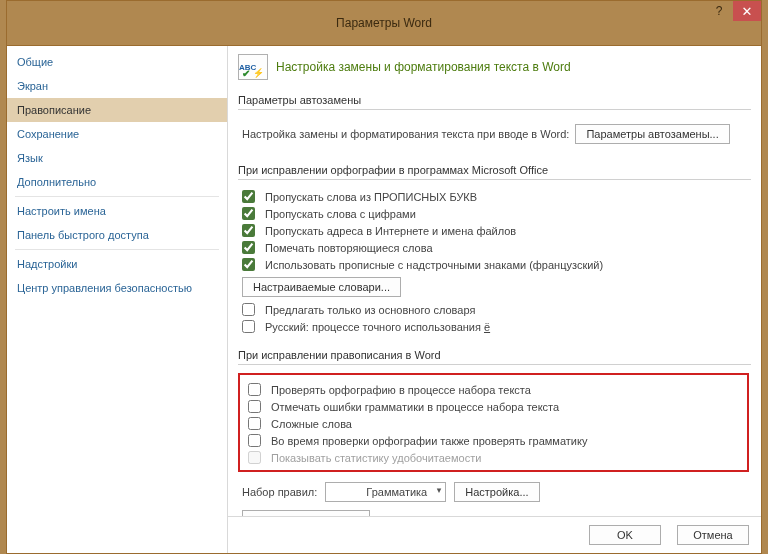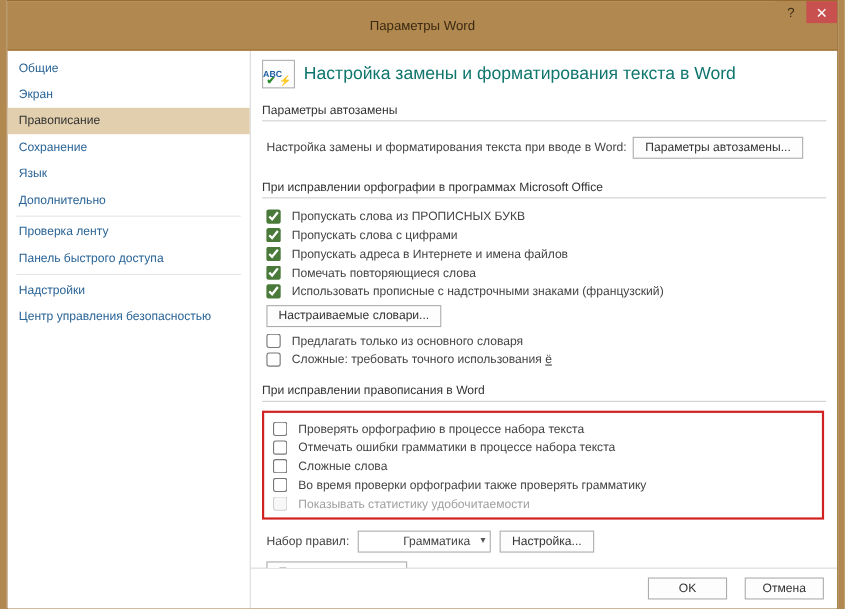--- a/index.html
+++ b/index.html
@@ -100,21 +100,21 @@
     width: 30px; height: 26px;
     border: 1px solid #b0b0b0;
     background: #fdfdfd;
     display:flex; flex-direction:column; align-items:flex-start; justify-content:center;
     font-size: 8px; font-weight: bold; color: #1e5fa3;
     position: relative;
   }
   .abc-icon .tick { color: #2d8a2d; font-size: 10px; position:absolute; bottom:0; left:3px;}
   .abc-icon .bolt { color: #e09010; position:absolute; bottom:1px; right:2px; font-size:9px;}
   .heading {
-    color: #0f766e; font-size: 16px;
+    color: #4d7c0f; font-size: 12px;
   }
   .section-head {
     font-weight: normal;
     color: #333;
     padding: 4px 0 3px 0;
     border-bottom: 1px solid #d0d0d0;
     margin: 10px 0 8px 0;
     font-size: 11px;
   }
   .row {
@@ -179,21 +179,21 @@
 
   <div class="body">
     <div class="sidebar">
       <div class="side-item">Общие</div>
       <div class="side-item">Экран</div>
       <div class="side-item selected">Правописание</div>
       <div class="side-item">Сохранение</div>
       <div class="side-item">Язык</div>
       <div class="side-item">Дополнительно</div>
       <div class="side-sep"></div>
-      <div class="side-item">Проверка ленту</div>
+      <div class="side-item">Настроить имена</div>
       <div class="side-item">Панель быстрого доступа</div>
       <div class="side-sep"></div>
       <div class="side-item">Надстройки</div>
       <div class="side-item">Центр управления безопасностью</div>
     </div>
 
     <div class="content-wrap">
       <div class="content">
 
         <div class="header-row">
@@ -234,21 +234,21 @@
           </div>
         <div class="row" style="padding:4px 0 4px 4px;">
             <button class="btn">Настраиваемые словари...</button>
           </div>
         <div class="row">
             <input type="checkbox" style="">
             <label>Предлагать только из основного словаря</label>
           </div>
         <div class="row">
             <input type="checkbox" style="">
-            <label><span>Сложные: требовать точного использования </span><span class="u">ё</span></label>
+            <label><span>Русский: процессе точного использования </span><span class="u">ё</span></label>
           </div>
 
         <div class="section-head">При исправлении правописания в Word</div>
         <div class="redbox">
           <div class="row">
               <input type="checkbox" style="">
               <label>Проверять орфографию в процессе набора текста</label>
             </div>
           <div class="row">
               <input type="checkbox" style="">

